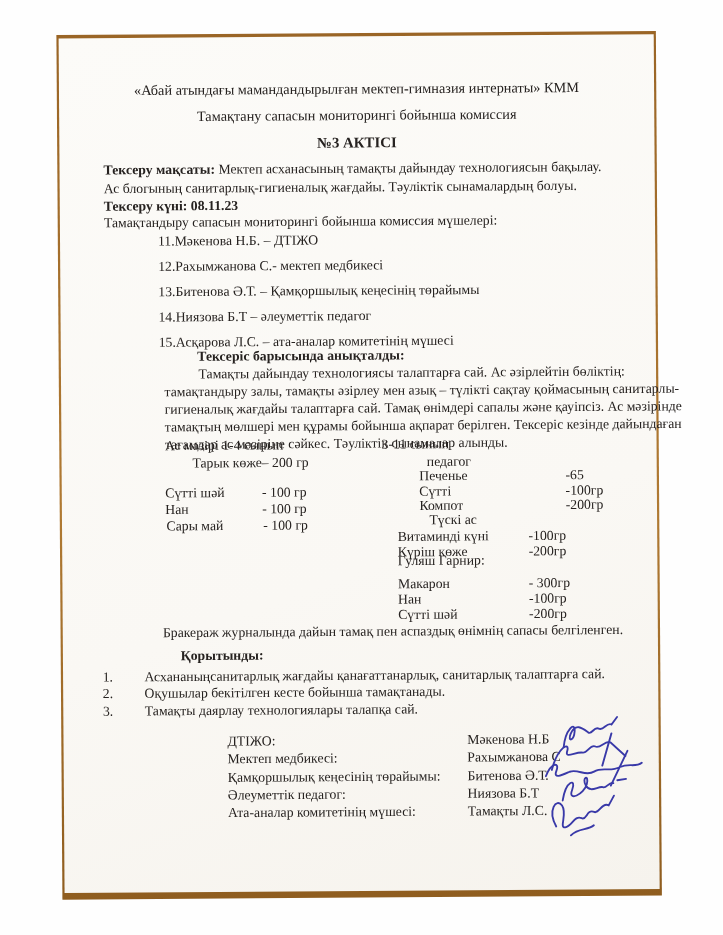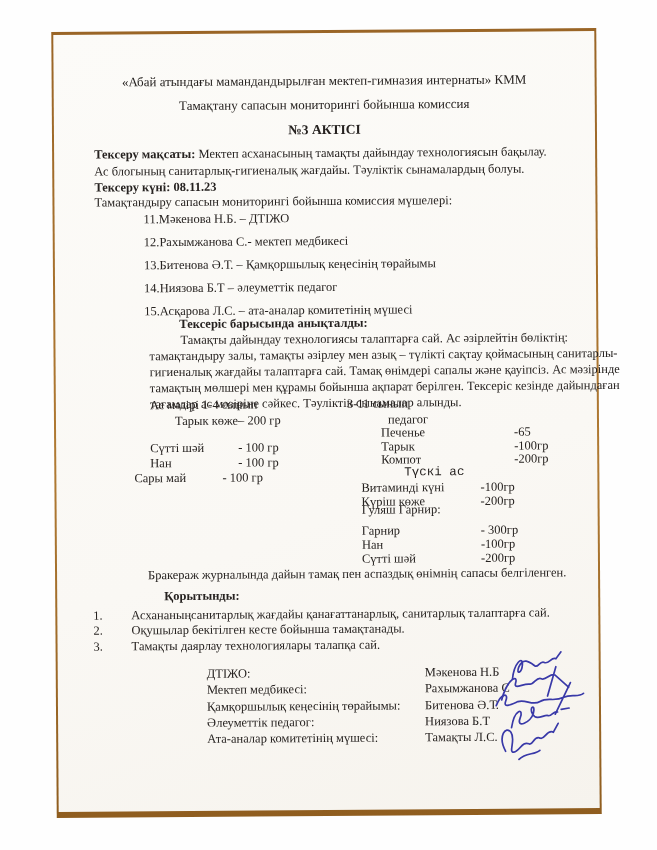--- a/index.html
+++ b/index.html
@@ -65,32 +65,32 @@
         <div>тамақтың мөлшері мен құрамы бойынша ақпарат берілген. Тексеріс кезінде дайындаған</div>
         <div>тағамдар ас мәзіріне сәйкес. Тәуліктік сынамалар алынды.</div>
       </div>
 
       <div class="abs t" style="left:94px;top:363px;">Ас мәзірі 1-4 сынып</div>
       <div class="abs t" style="left:291px;top:363px;">3-11 сынып</div>
 
       <div class="abs t mrow menu-left" style="left:94px;top:379px;text-align:right;"><span class="nm">Тарык көже</span><span>– 200 гр</span></div>
       <div class="abs t mrow menu-left" style="left:94px;top:406px;"><span class="nm">Сүтті шәй</span><span>- 100 гр</span></div>
       <div class="abs t mrow menu-left" style="left:94px;top:421px;"><span class="nm">Нан</span><span>- 100 гр</span></div>
-      <div class="abs t mrow menu-left" style="left:78px;top:436px;"><span class="nm">Сары май</span><span>- 100 гр</span></div>
+      <div class="abs t mrow menu-left" style="left:95px;top:436px;"><span class="nm">Сары май</span><span>- 100 гр</span></div>
 
       <div class="abs t" style="left:332px;top:379px;">педагог</div>
       <div class="abs t mrow snack" style="left:291px;top:392px;"><span class="nm">Печенье</span><span>-65</span></div>
-      <div class="abs t mrow snack" style="left:291px;top:406px;"><span class="nm">Тарык</span><span>-100гр</span></div>
+      <div class="abs t mrow snack" style="left:291px;top:406px;"><span class="nm">Сүтті</span><span>-100гр</span></div>
       <div class="abs t mrow snack" style="left:291px;top:419px;"><span class="nm">Компот</span><span>-200гр</span></div>
 
-      <div class="abs t" style="left:348px;top:432px;font-family:Liberation Mono, monospace;">Түскі ас</div>
+      <div class="abs t" style="left:334px;top:432px;">Түскі ас</div>
       <div class="abs t mrow lunch" style="left:305px;top:447px;"><span class="nm">Витаминді күні</span><span>-100гр</span></div>
       <div class="abs t mrow lunch" style="left:305px;top:461px;"><span class="nm">Күріш көже</span><span>-200гр</span></div>
       <div class="abs t mrow lunch" style="left:305px;top:469px;"><span class="nm">Гуляш Гарнир:</span><span></span></div>
-      <div class="abs t mrow lunch" style="left:305px;top:490px;"><span class="nm">Гарнир</span><span>- 300гр</span></div>
+      <div class="abs t mrow lunch" style="left:305px;top:490px;"><span class="nm">Макарон</span><span>- 300гр</span></div>
       <div class="abs t mrow lunch" style="left:305px;top:504px;"><span class="nm">Нан</span><span>-100гр</span></div>
       <div class="abs t mrow lunch" style="left:305px;top:518px;"><span class="nm">Сүтті шәй</span><span>-200гр</span></div>
 
       <div class="abs t" style="left:91px;top:533px;">Бракераж журналында дайын тамақ пен аспаздық өнімнің сапасы белгіленген.</div>
 
       <div class="abs t b" style="left:107px;top:554px;">Қорытынды:</div>
 
       <div class="abs concl" style="left:36px;top:574px;">
         <div class="concl-row"><span class="num">1.</span><span>Асхананыңсанитарлық жағдайы қанағаттанарлық, санитарлық талаптарға сай.</span></div>
         <div class="concl-row"><span class="num">2.</span><span>Оқушылар бекітілген кесте бойынша тамақтанады.</span></div>

